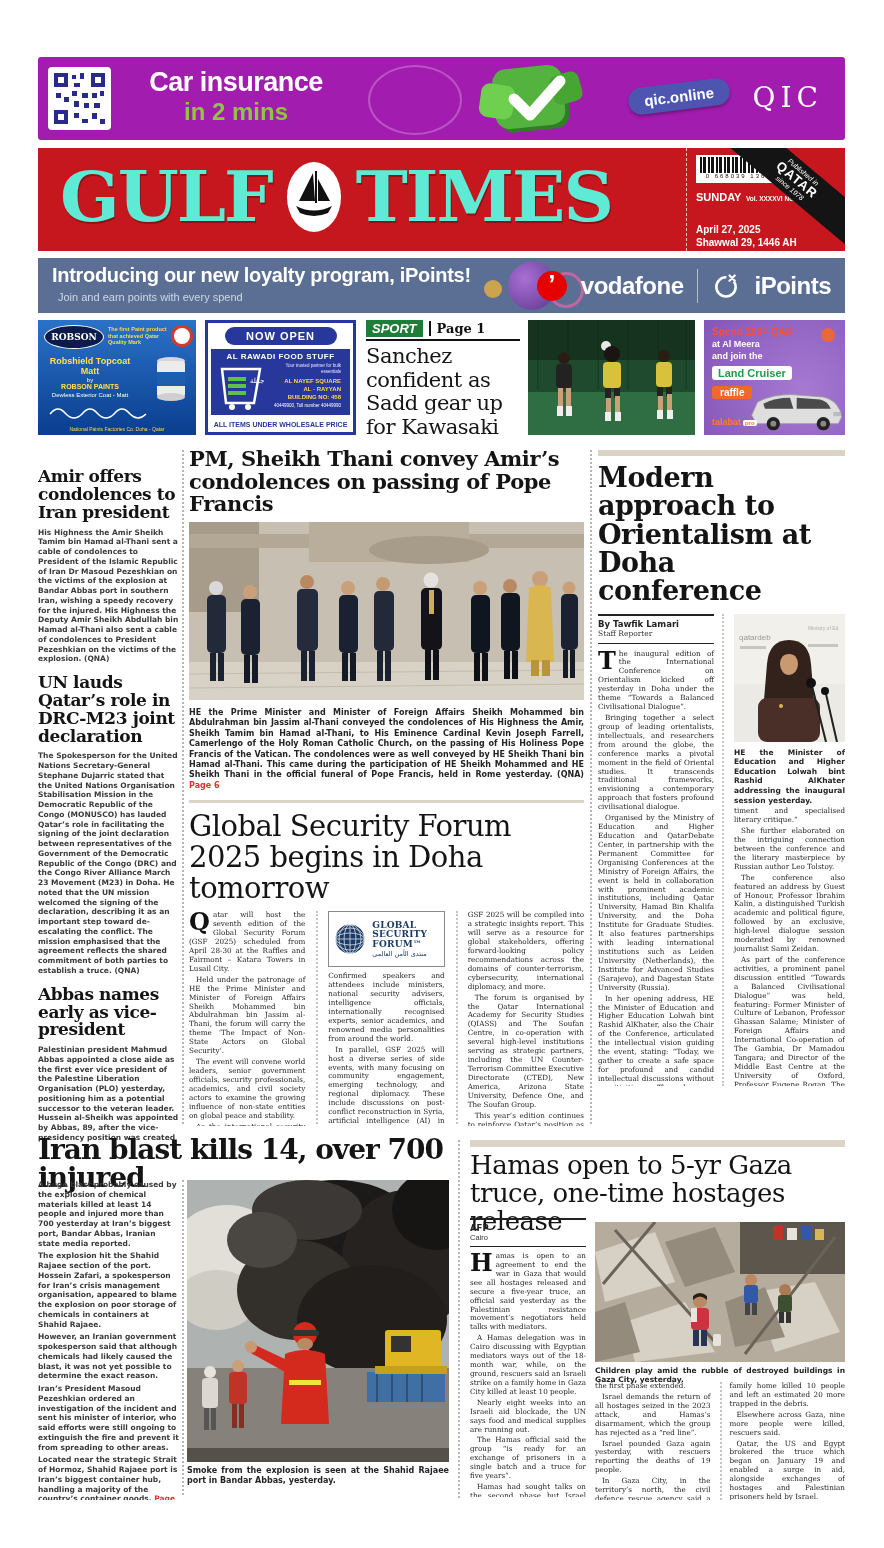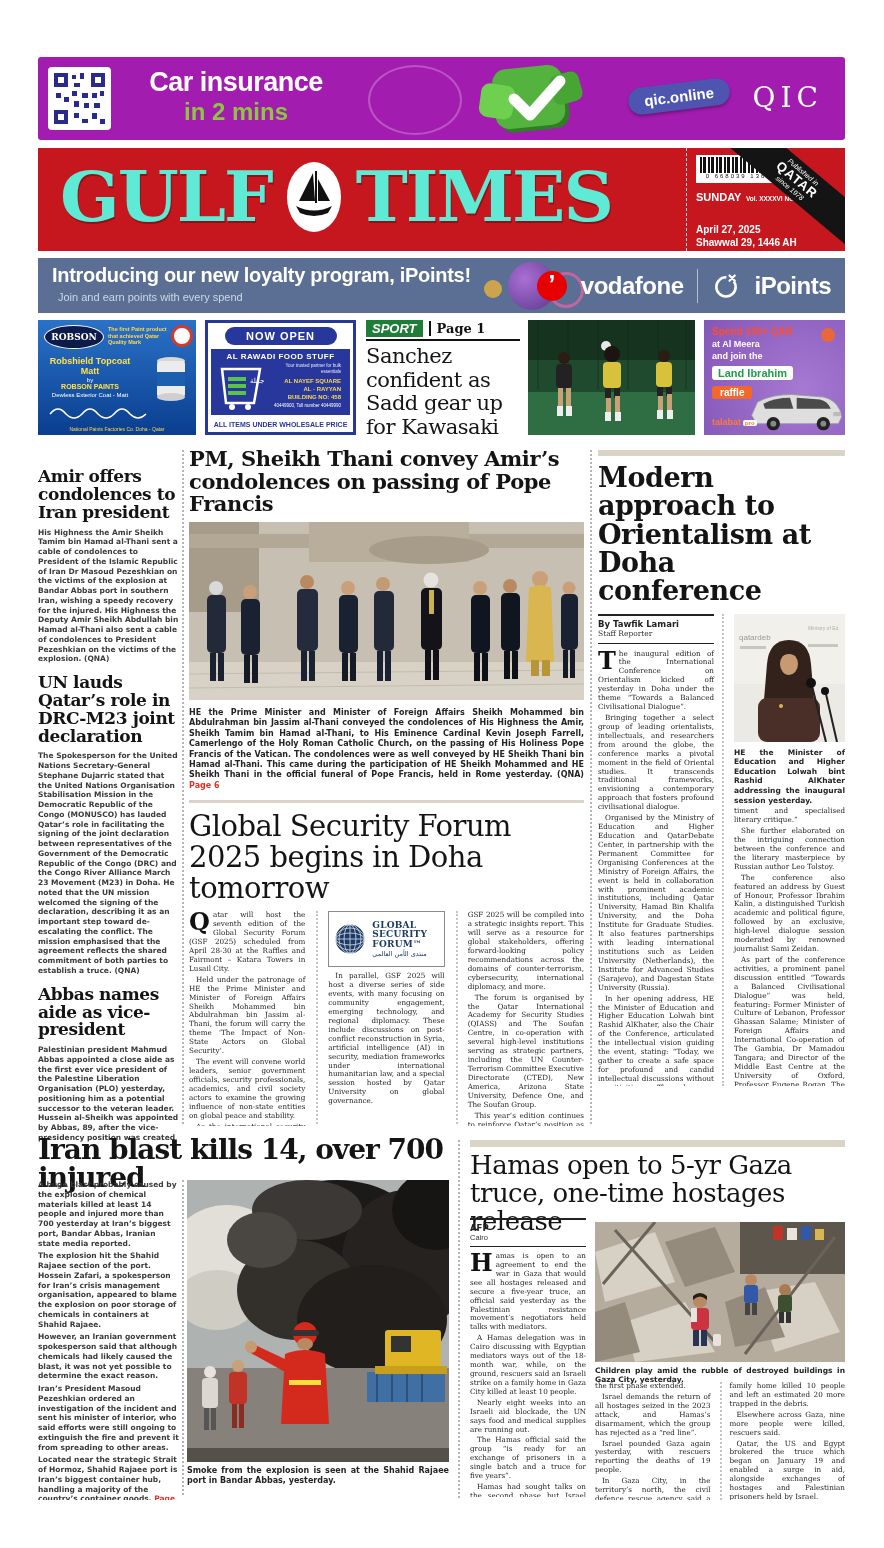--- a/index.html
+++ b/index.html
@@ -378,21 +378,21 @@
           <rect x="139" y="90" width="6" height="9" fill="#eee"></rect>
         </g>
     </svg>
   </div>
 
   <div class="abs ad landcruiser">
     <div class="lc-dot"></div>
     <div class="lc-l1">Spend 100+ QAR</div>
     <div class="lc-l2">at Al Meera</div>
     <div class="lc-l3">and join the</div>
-    <div class="lc-prod">Land Ibrahim</div>
+    <div class="lc-prod">Land Cruiser</div>
     <div class="lc-raffle">raffle</div>
     <svg class="lc-car" width="100" height="52" viewBox="0 0 120 60">
       <path d="M8 40 L15 24 Q32 15 56 15 L94 18 Q108 21 114 34 L116 42 L112 50 L14 50 Z" fill="#dedede" stroke="#9a9a9a"></path>
       <path d="M22 26 Q36 19 54 19 L58 32 L24 32 Z" fill="#4a4a4a"></path>
       <path d="M62 19 L90 21 Q99 23 103 32 L62 32 Z" fill="#4a4a4a"></path>
       <circle cx="34" cy="50" r="8" fill="#222"></circle>
         <circle cx="34" cy="50" r="3.5" fill="#888"></circle>
       <circle cx="94" cy="50" r="8" fill="#222"></circle>
         <circle cx="94" cy="50" r="3.5" fill="#888"></circle>
       <rect x="106" y="36" width="9" height="5" fill="#bbb"></rect>
@@ -414,21 +414,21 @@
           <p>His Highness the Amir Sheikh Tamim bin Hamad al-Thani sent a cable of condolences to President of the Islamic Republic of Iran Dr Masoud Pezeshkian on the victims of the explosion at Bandar Abbas port in southern Iran, wishing a speedy recovery for the injured. His Highness the Deputy Amir Sheikh Abdullah bin Hamad al-Thani also sent a cable of condolences to President Pezeshkian on the victims of the explosion. (QNA)</p>
         </div>
     </div>
     <div class="art">
       <h2 class="slab">UN lauds Qatar’s role in DRC-M23 joint declaration</h2>
       <div class="brief-body">
           <p>The Spokesperson for the United Nations Secretary-General Stephane Dujarric stated that the United Nations Organisation Stabilisation Mission in the Democratic Republic of the Congo (MONUSCO) has lauded Qatar’s role in facilitating the signing of the joint declaration between representatives of the Government of the Democratic Republic of the Congo (DRC) and the Congo River Alliance March 23 Movement (M23) in Doha. He noted that the UN mission welcomed the signing of the declaration, describing it as an important step toward de-escalating the conflict. The mission emphasised that the agreement reflects the shared commitment of both parties to establish a truce. (QNA)</p>
         </div>
     </div>
     <div class="art">
-      <h2 class="slab">Abbas names aide as vice-president</h2>
+      <h2 class="slab">Abbas names early as vice-president</h2>
       <div class="brief-body">
         <p><span>Palestinian president Mahmud Abbas appointed a close aide as the first ever vice president of the Palestine Liberation Organisation (PLO) yesterday, positioning him as a potential successor to the veteran leader. Hussein al-Sheikh was appointed by Abbas, 89, after the vice-presidency position was created during a convention held in Ramallah this week. Sheikh, 64, is a veteran leader of Abbas’s Fatah movement, which dominates the PA, and is considered close to the president. He spent more than 10 years in Israeli jails in the late 1970s and early 80s.</span>
           </p>
       </div>
     </div>
   </div>
 
   <div class="abs centercol">
     <h1 class="slab pope-title">PM, Sheikh Thani convey Amir’s condolences on passing of Pope Francis</h1>
     <svg class="pope-photo" width="395" height="178" viewBox="0 0 395 178">
@@ -532,20 +532,21 @@
                 <line x1="20" y1="3" x2="20" y2="37"></line>
             </g>
           </svg>
           <div class="gsf-logo-text">
             <div>GLOBAL</div>
             <div>SECURITY</div>
             <div>FORUM™</div>
             <div class="gsf-logo-ar">منتدى الأمن العالمي</div>
           </div>
         </div>
+        <p class="nofirst">Confirmed speakers and attendees include ministers, national security advisers, intelligence officials, internationally recognised experts, senior academics, and renowned media personalities from around the world.</p>
         <p>In parallel, GSF 2025 will host a diverse series of side events, with many focusing on community engagement, emerging technology, and regional diplomacy. These include discussions on post-conflict reconstruction in Syria, artificial intelligence (AI) in security, mediation frameworks under international humanitarian law, and a special session hosted by Qatar University on global governance.</p>
 
       </div>
       <div class="gsf-col body-serif">
         <p class="nofirst">GSF 2025 will be compiled into a strategic insights report. This will serve as a resource for global stakeholders, offering forward-looking policy recommendations across the domains of counter-terrorism, cybersecurity, international diplomacy, and more.</p>
         <p>The forum is organised by the Qatar International Academy for Security Studies (QIASS) and The Soufan Centre, in co-operation with several high-level institutions serving as strategic partners, including the UN Counter-Terrorism Committee Executive Directorate (CTED), New America, Arizona State University, Defence One, and The Soufan Group.</p>
         <p>This year’s edition continues to reinforce Qatar’s position as an essential hub for strategic security dialogue and a catalyst for cross-border co-operation.</p>
 
       </div>
     </div>

